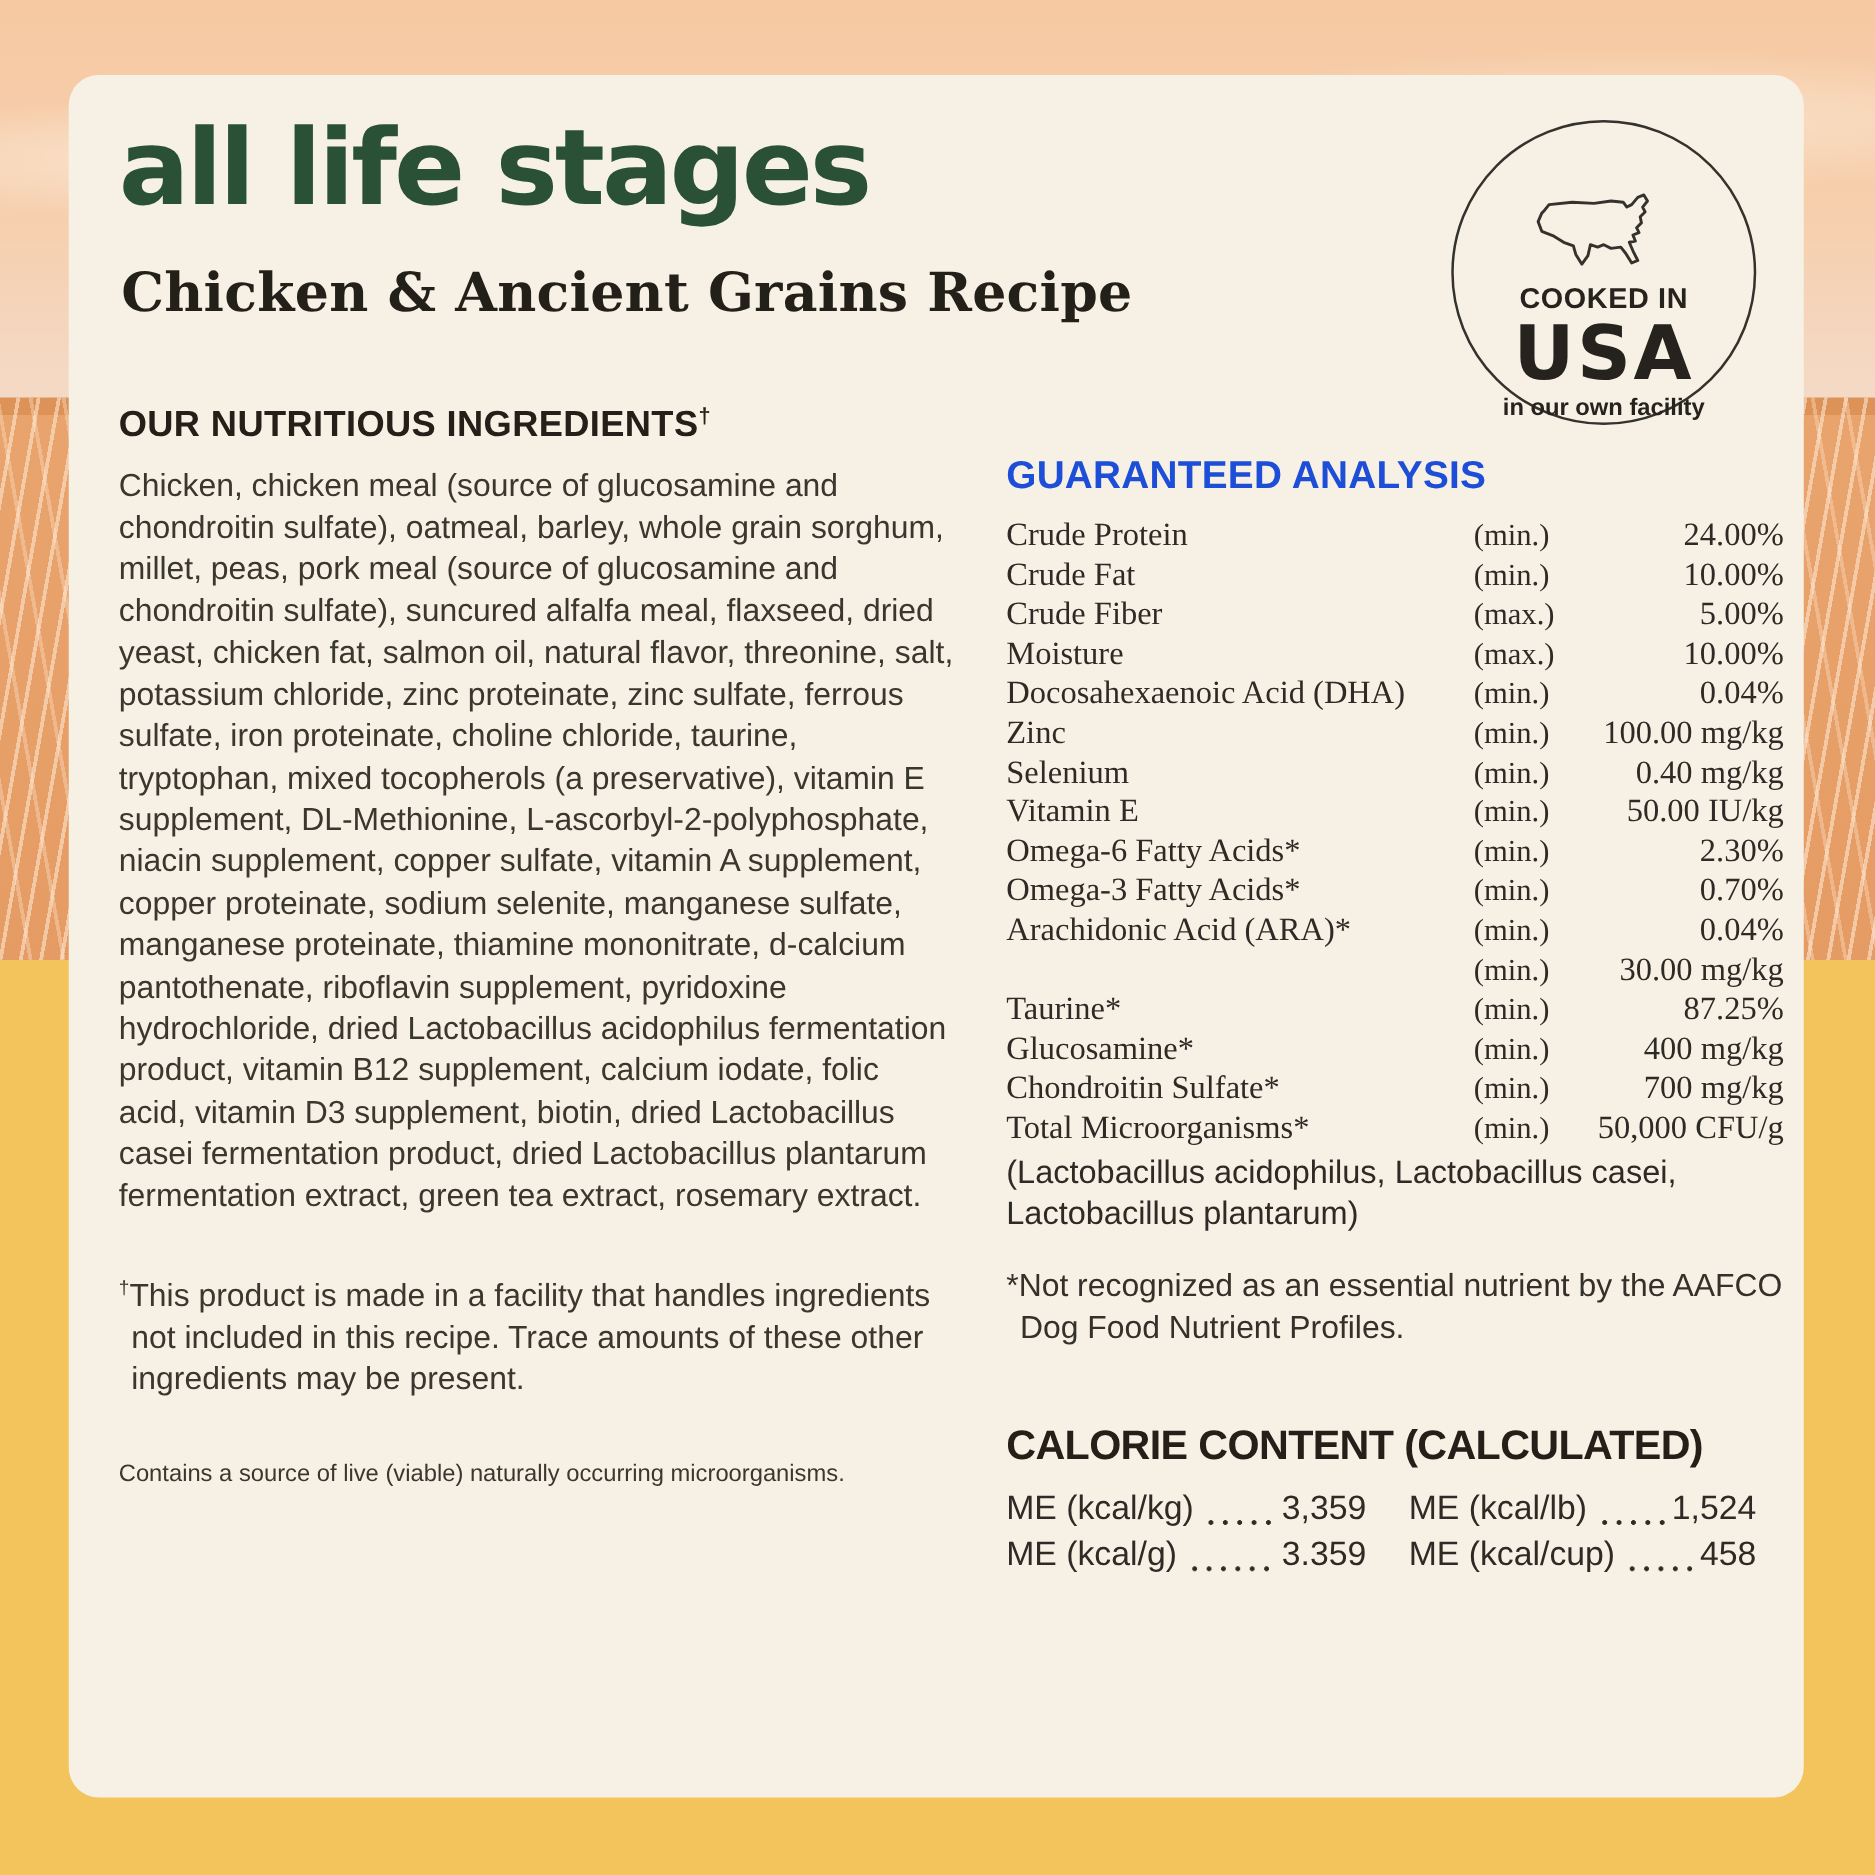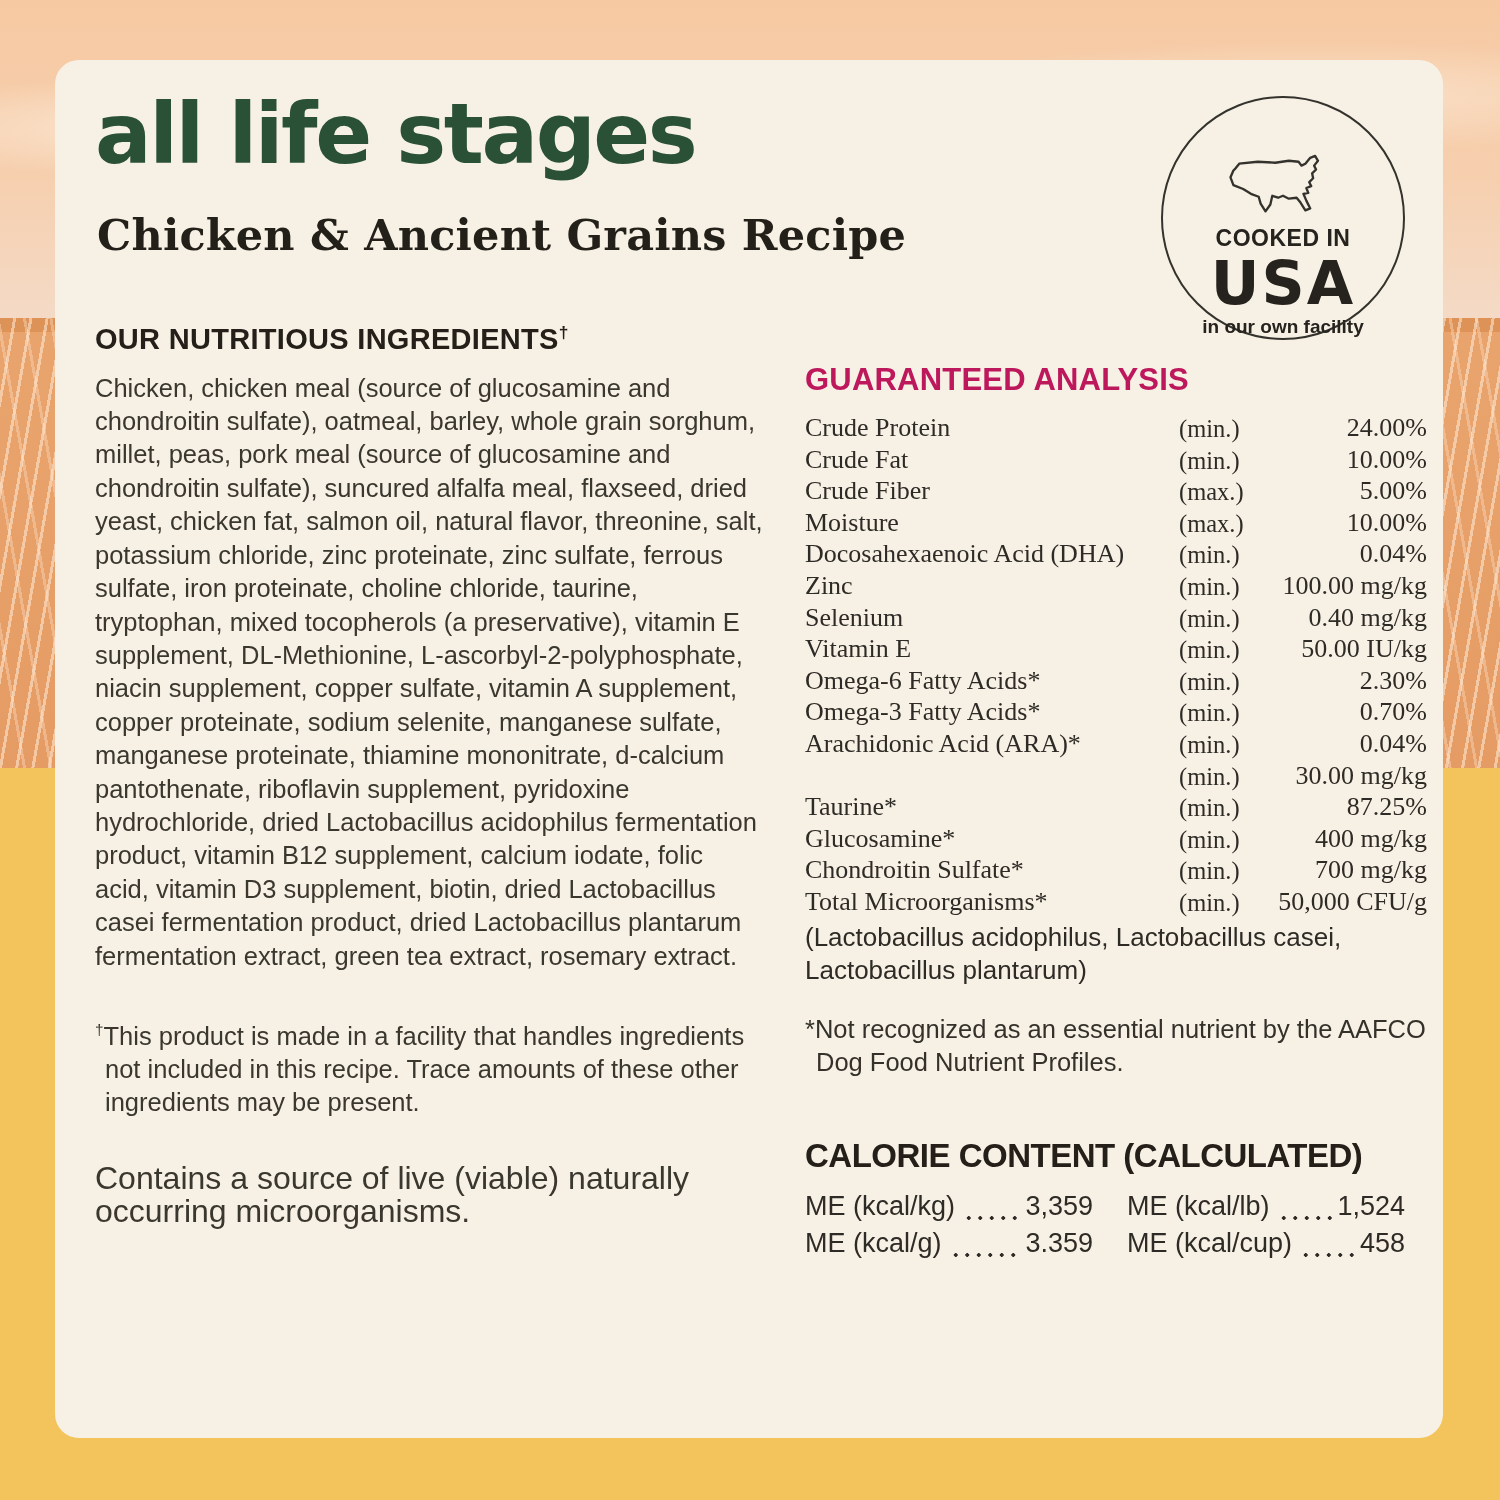--- a/index.html
+++ b/index.html
@@ -42,25 +42,25 @@
              letter-spacing:2px;line-height:1;color:#26231e;margin-top:1px;}
   .badge .l3{font-size:19px;font-weight:700;color:#26231e;margin-top:3px;}
 
   
   .left-col{position:absolute;left:40px;top:262px;width:668px;}
   .ing-head{font-size:29px;font-weight:700;letter-spacing:.3px;color:#242019;margin:0 0 16px 0;}
   sup.dag{font-size:.6em;vertical-align:super;}
   .body-text{font-size:25.5px;line-height:33.4px;color:#3a372f;margin:0;}
   .footnote{font-size:25.5px;line-height:33.4px;color:#3a372f;margin:40px 0 0 0;
             text-indent:-10px;padding-left:10px;}
-  .note2{font-size:32px;line-height:33.4px;color:#3a372f;margin:42px 0 0 0;}
+  .note2{font-size:19px;line-height:33.4px;color:#3a372f;margin:42px 0 0 0;}
 
   
   .right-col{position:absolute;left:750px;top:302px;width:622px;}
-  .ga-head{font-size:31px;font-weight:700;letter-spacing:.2px;color:#be185d;margin:0 0 15px 0;}
+  .ga-head{font-size:31px;font-weight:700;letter-spacing:.2px;color:#1d4ed8;margin:0 0 15px 0;}
   .ga-row{position:relative;height:31.6px;font-size:26px;color:#2e2b26;font-family:Liberation Serif, serif;}
   .ga-label{position:absolute;left:0;top:0;white-space:nowrap;}
   .ga-right{position:absolute;right:0;top:0;width:248px;display:flex;align-items:flex-end;}
   .ga-qual{font-size:24.5px;white-space:nowrap;}
   .leader{flex:1 1 auto;margin:0 5px 0 7px;
           background:radial-gradient(circle,#2e2b26 1.7px,transparent 2px) repeat-x left bottom 8px/11.5px 4px;}
   .ga-value{white-space:nowrap;text-align:right;}
   .micro-note{font-size:26px;line-height:33px;color:#2e2b26;margin-top:2px;}
   .ga-footnote{font-size:25.5px;line-height:33px;color:#34312b;margin:26px 0 0 0;
                text-indent:-11px;padding-left:11px;}

